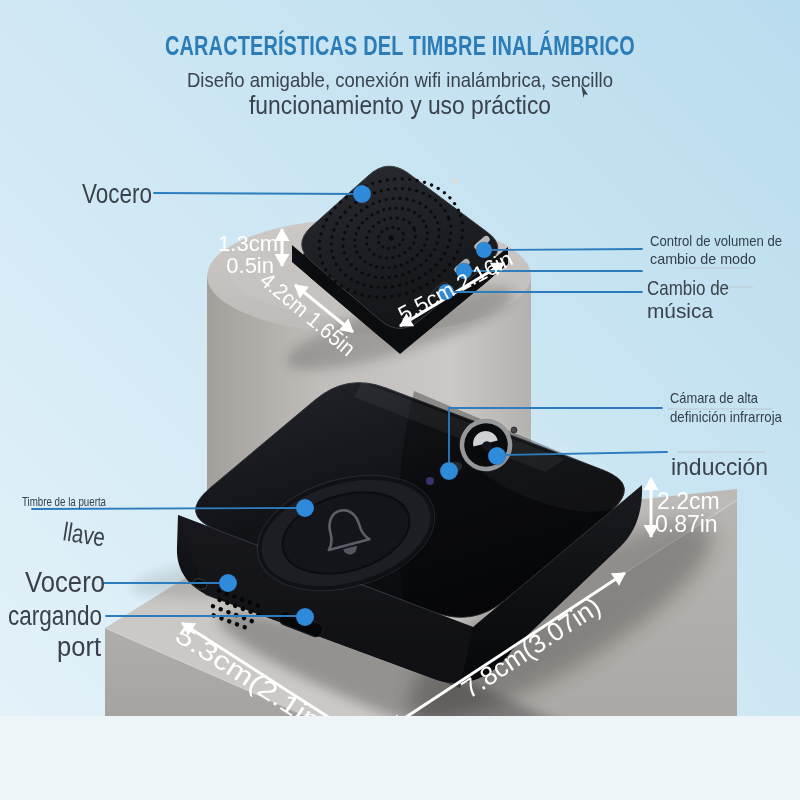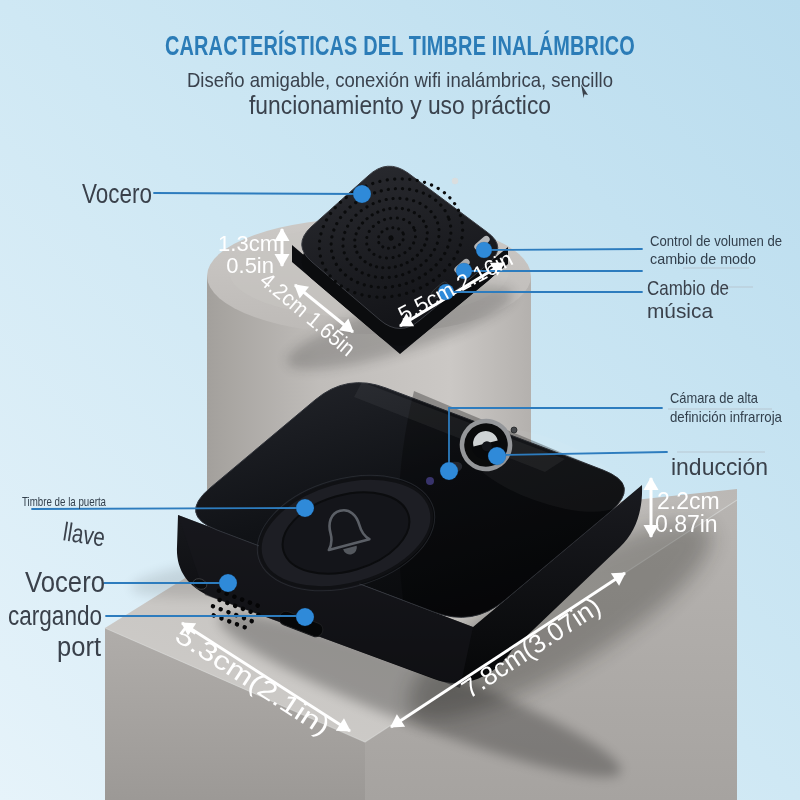--- a/index.html
+++ b/index.html
@@ -1,16 +1,16 @@
 <!DOCTYPE html>
 <html style="--title-blue: #2b7cb7; --label-ink: #3a414b; --leader-blue: #2d7cbe; --marker-dot-blue: #2f8ad9; --dimension-white: #ffffff; --bg-top-right: #b9dcee; --bg-bottom-left: #e6f3fa;"><head>
 <meta charset="utf-8">
 <style>
   html,body{margin:0;padding:0;background:#eef5f9;}
-  .stage{position:relative;width:800px;height:800px;overflow:hidden;
+  .stage{position:relative;width:800px;height:716px;overflow:hidden;
          font-family:"Liberation Sans","DejaVu Sans",sans-serif;}
   svg{display:block;}
   text{font-family:"Liberation Sans","DejaVu Sans",sans-serif;}
   .t-title{fill:var(--title-blue,#2b7cb7);font-weight:700;letter-spacing:.2px;}
   .sub{fill:#3a424d;}
   .lbl{fill:var(--label-ink,#3a414b);}
   .lbl-sm{fill:#33404d;}
   .dim{fill:var(--dimension-white,#ffffff);}
   .leader{stroke:var(--leader-blue,#2d7cbe);stroke-width:1.8;fill:none;stroke-linecap:round;}
   .echo{stroke:#b7c5cf;stroke-width:1.6;opacity:.6;}

